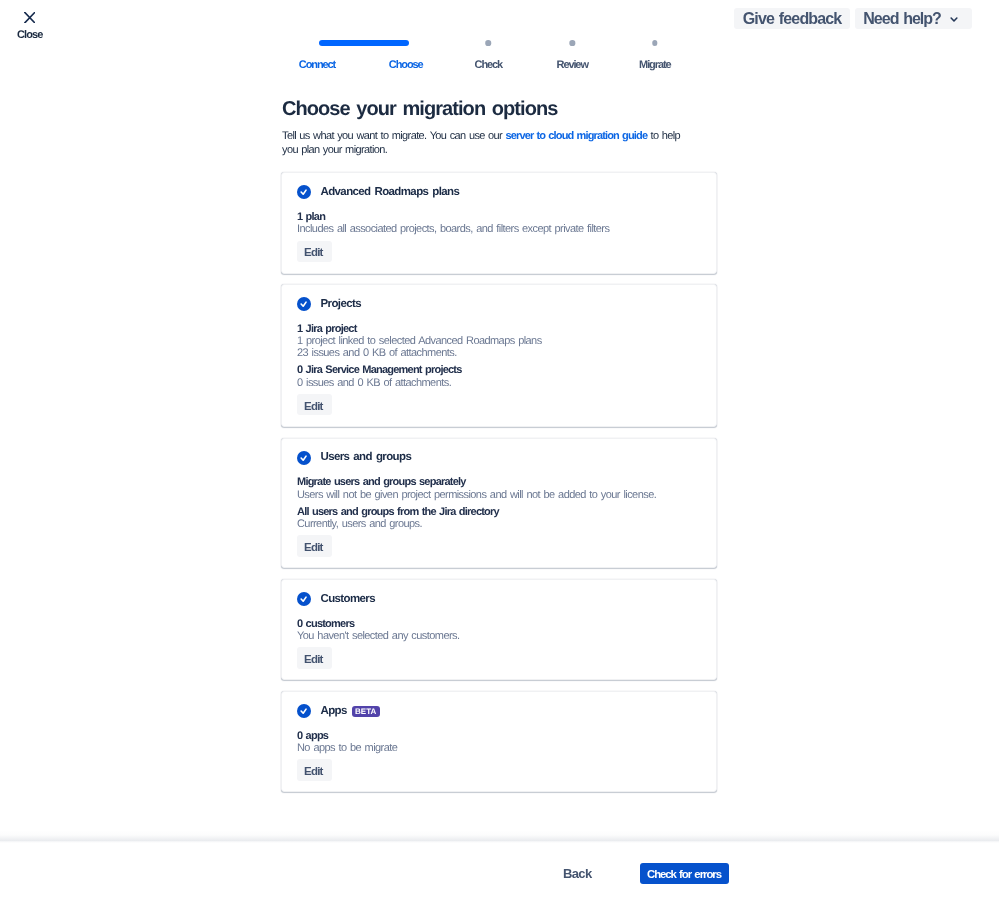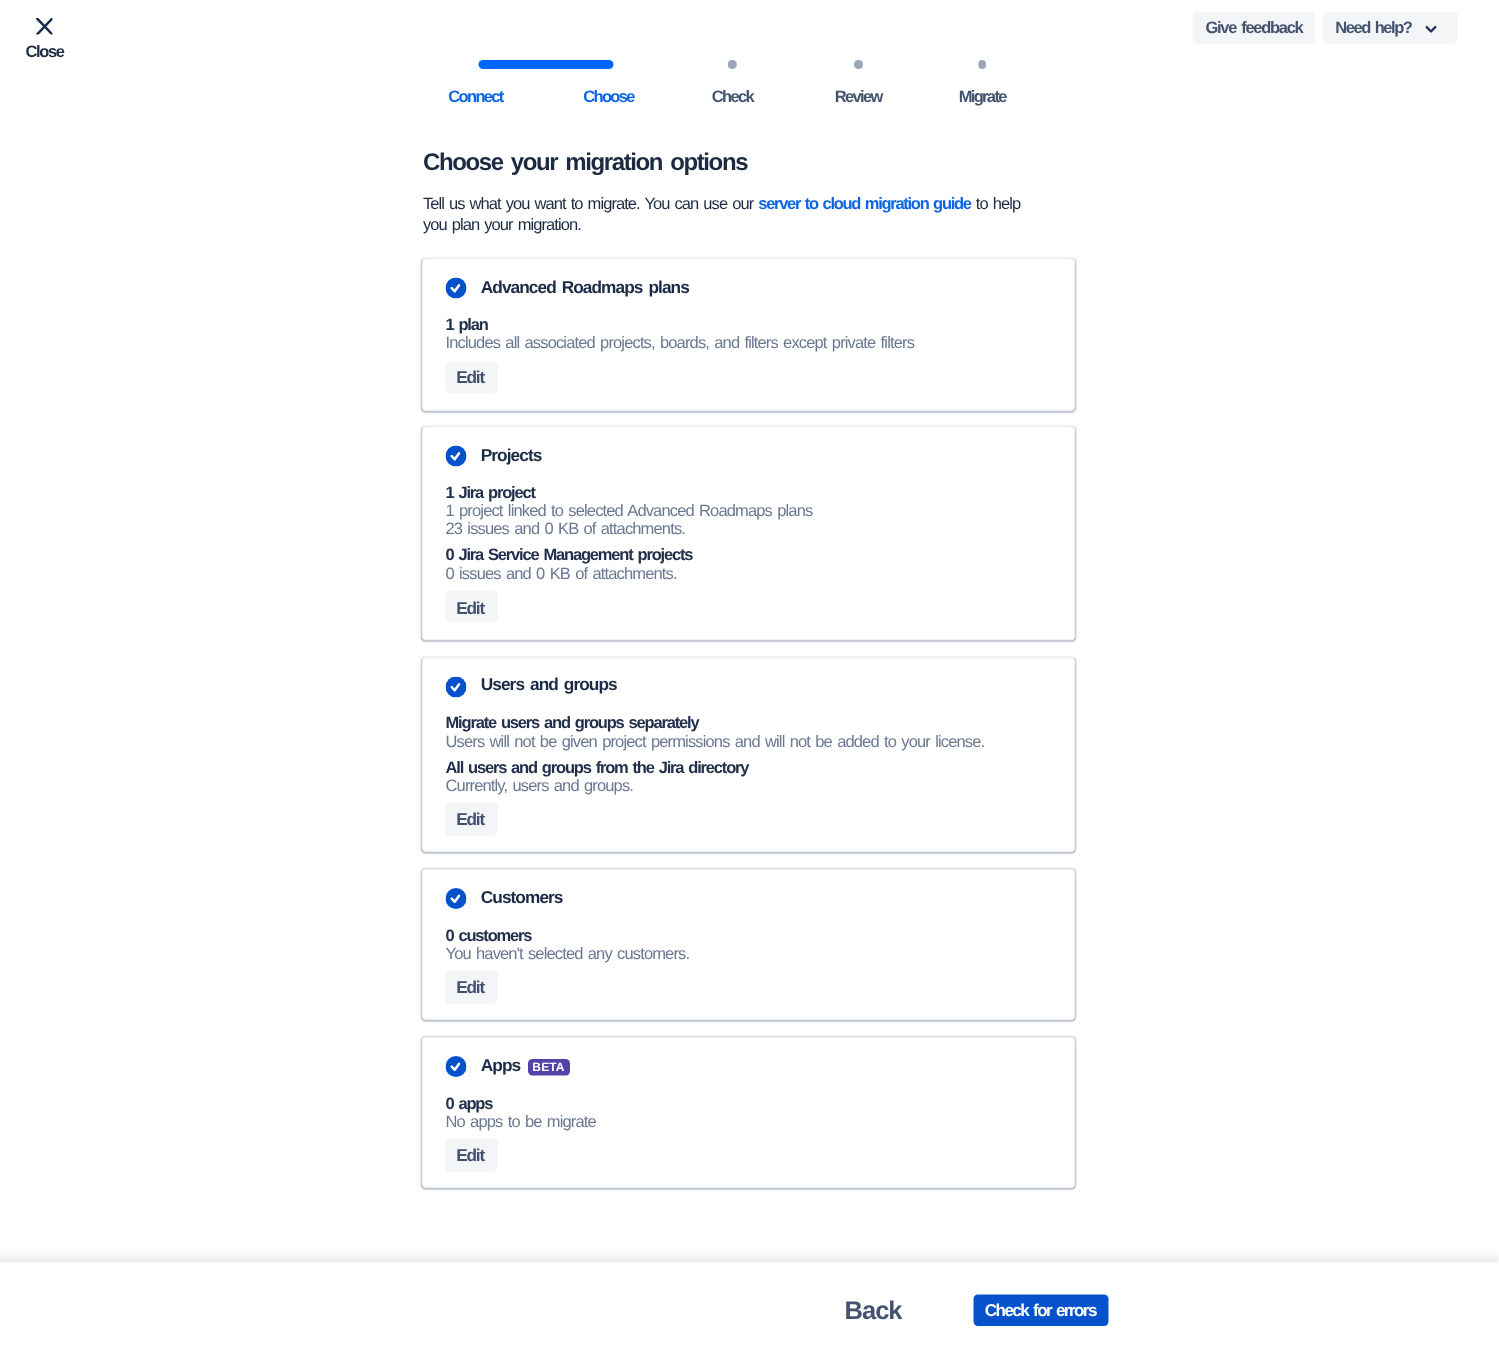--- a/index.html
+++ b/index.html
@@ -7,38 +7,38 @@
   .page{position:relative;width:999px;height:903px;overflow:hidden;background:#fff;}
 
   
   .close-btn{position:absolute;left:17px;top:12px;display:flex;align-items:center;gap:6px;
     border-radius:3px;cursor:pointer;flex-direction:column;}
   .close-icon{width:11px;height:11px;display:block;color:#172B4D;flex:none;}
   .close-label{font-size:11px;font-weight:700;color:#1C2B41;letter-spacing:-0.9px;line-height:13px;}
 
   .top-right{position:absolute;right:27.0px;top:8px;display:flex;align-items:center;gap:5.0px;}
   .btn-subtle{background:#F4F5F7;border:none;border-radius:3px;height:21px;padding:0 8.7px 0 9.1px;
-    display:flex;align-items:center;font-family:inherit;font-size:11px;font-weight:700;
+    display:flex;align-items:center;font-family:inherit;font-size:16px;font-weight:700;
     color:#44546F;cursor:pointer;letter-spacing:-0.85px;word-spacing:1.2px;box-sizing:border-box;white-space:nowrap;}
   .btn-help{padding:0 13.1px 0 8.2px;letter-spacing:-0.98px;}
   .chev{width:10px;height:10px;display:block;color:#253858;flex:none;margin-left:8px;}
 
   
   .stepper{position:absolute;left:0;top:0;width:999px;height:80px;}
   .step{position:absolute;top:40.4px;transform:translateX(-50%);display:flex;flex-direction:column;align-items:center;}
   .step .mark{height:5.7px;display:flex;align-items:center;justify-content:center;}
   .dot{width:5.7px;height:5.7px;border-radius:50%;background:#9BA6B7;display:block;}
   .step-label{margin-top:13.4px;font-size:11px;font-weight:700;white-space:nowrap;line-height:13px;letter-spacing:-1.1px;}
   .step-label.done,.step-label.current{color:#0C66E4;}
   .step-label.todo{color:#44546F;}
   .bar{position:absolute;top:40.4px;height:5.7px;border-radius:3px;background:#0066FF;}
 
   
   .content{position:absolute;left:282px;top:100px;width:414px;}
-  .h1{font-size:16px;font-weight:700;color:#1C2B41;line-height:18px;margin:0;letter-spacing:-0.93px;word-spacing:1.9px;}
+  .h1{font-size:20px;font-weight:700;color:#1C2B41;line-height:18px;margin:0;letter-spacing:-0.93px;word-spacing:1.9px;}
   .intro{margin:0;padding-top:12px;font-size:11px;line-height:13.5px;color:#1C2B41;width:404px;letter-spacing:-0.62px;word-spacing:0.9px;}
   .intro a{color:#0C66E4;font-weight:700;text-decoration:none;letter-spacing:-0.85px;word-spacing:0.9px;}
 
   
   .cards{position:absolute;left:281px;top:172px;width:436px;}
   .card{background:#fff;border:1px solid #F0F1F3;border-radius:3px;
     box-shadow:0 1px 1px rgba(9,30,66,0.22),0 0 1px 0 rgba(9,30,66,0.28);
     margin-bottom:10.4px;padding:12.2px 15px 10.75px 15px;box-sizing:border-box;}
   .card-head{display:flex;align-items:center;height:14px;}
   .card-head .check-icon{margin-right:9.5px;}
@@ -57,21 +57,21 @@
     letter-spacing:-0.8px;}
 
   
   .footer{position:absolute;left:0;top:841px;width:999px;height:62px;background:#fff;}
   .footer:before{content:"";position:absolute;left:0;top:-11px;width:999px;height:11px;
     background:linear-gradient(to bottom, rgba(9,30,66,0) 0%, rgba(9,30,66,0.012) 45%, rgba(9,30,66,0.09) 100%);pointer-events:none;}
   .footer:after{content:"";position:absolute;left:0;top:0;width:999px;height:2px;
     background:linear-gradient(to bottom, rgba(9,30,66,0.05) 0%, rgba(9,30,66,0) 100%);pointer-events:none;}
   .footer-inner{position:absolute;left:563px;top:22.3px;display:flex;align-items:flex-start;gap:19.2px;}
   .btn-back{background:transparent;border:none;padding:0;height:21.2px;display:inline-flex;align-items:center;
-    font-family:inherit;font-size:17px;font-weight:700;color:#44546F;cursor:pointer;letter-spacing:-0.65px;}
+    font-family:inherit;font-size:13px;font-weight:700;color:#44546F;cursor:pointer;letter-spacing:-0.65px;}
   .btn-primary{background:#0652CC;border:none;border-radius:3px;height:21.2px;padding:0 8px 0 7.3px;
     display:inline-flex;align-items:center;
     font-family:inherit;font-size:11.4px;font-weight:700;color:#fff;cursor:pointer;letter-spacing:-1.05px;word-spacing:1.1px;margin-left:29px;}
 </style>
 </head>
 <body>
 
 <div class="page">
 
   <div class="close-btn">

